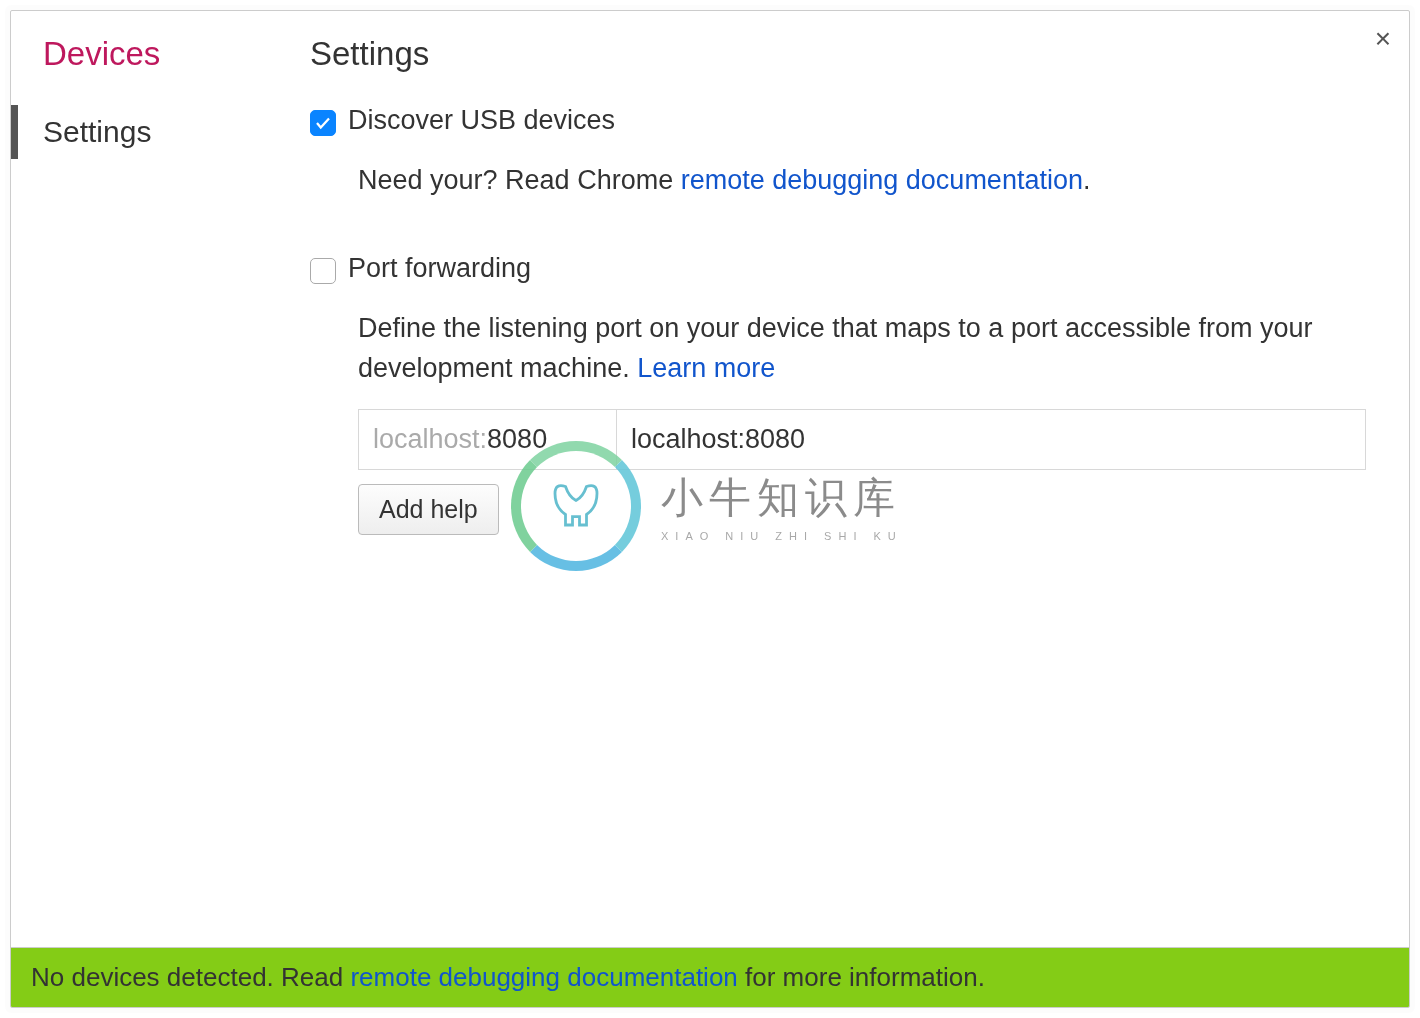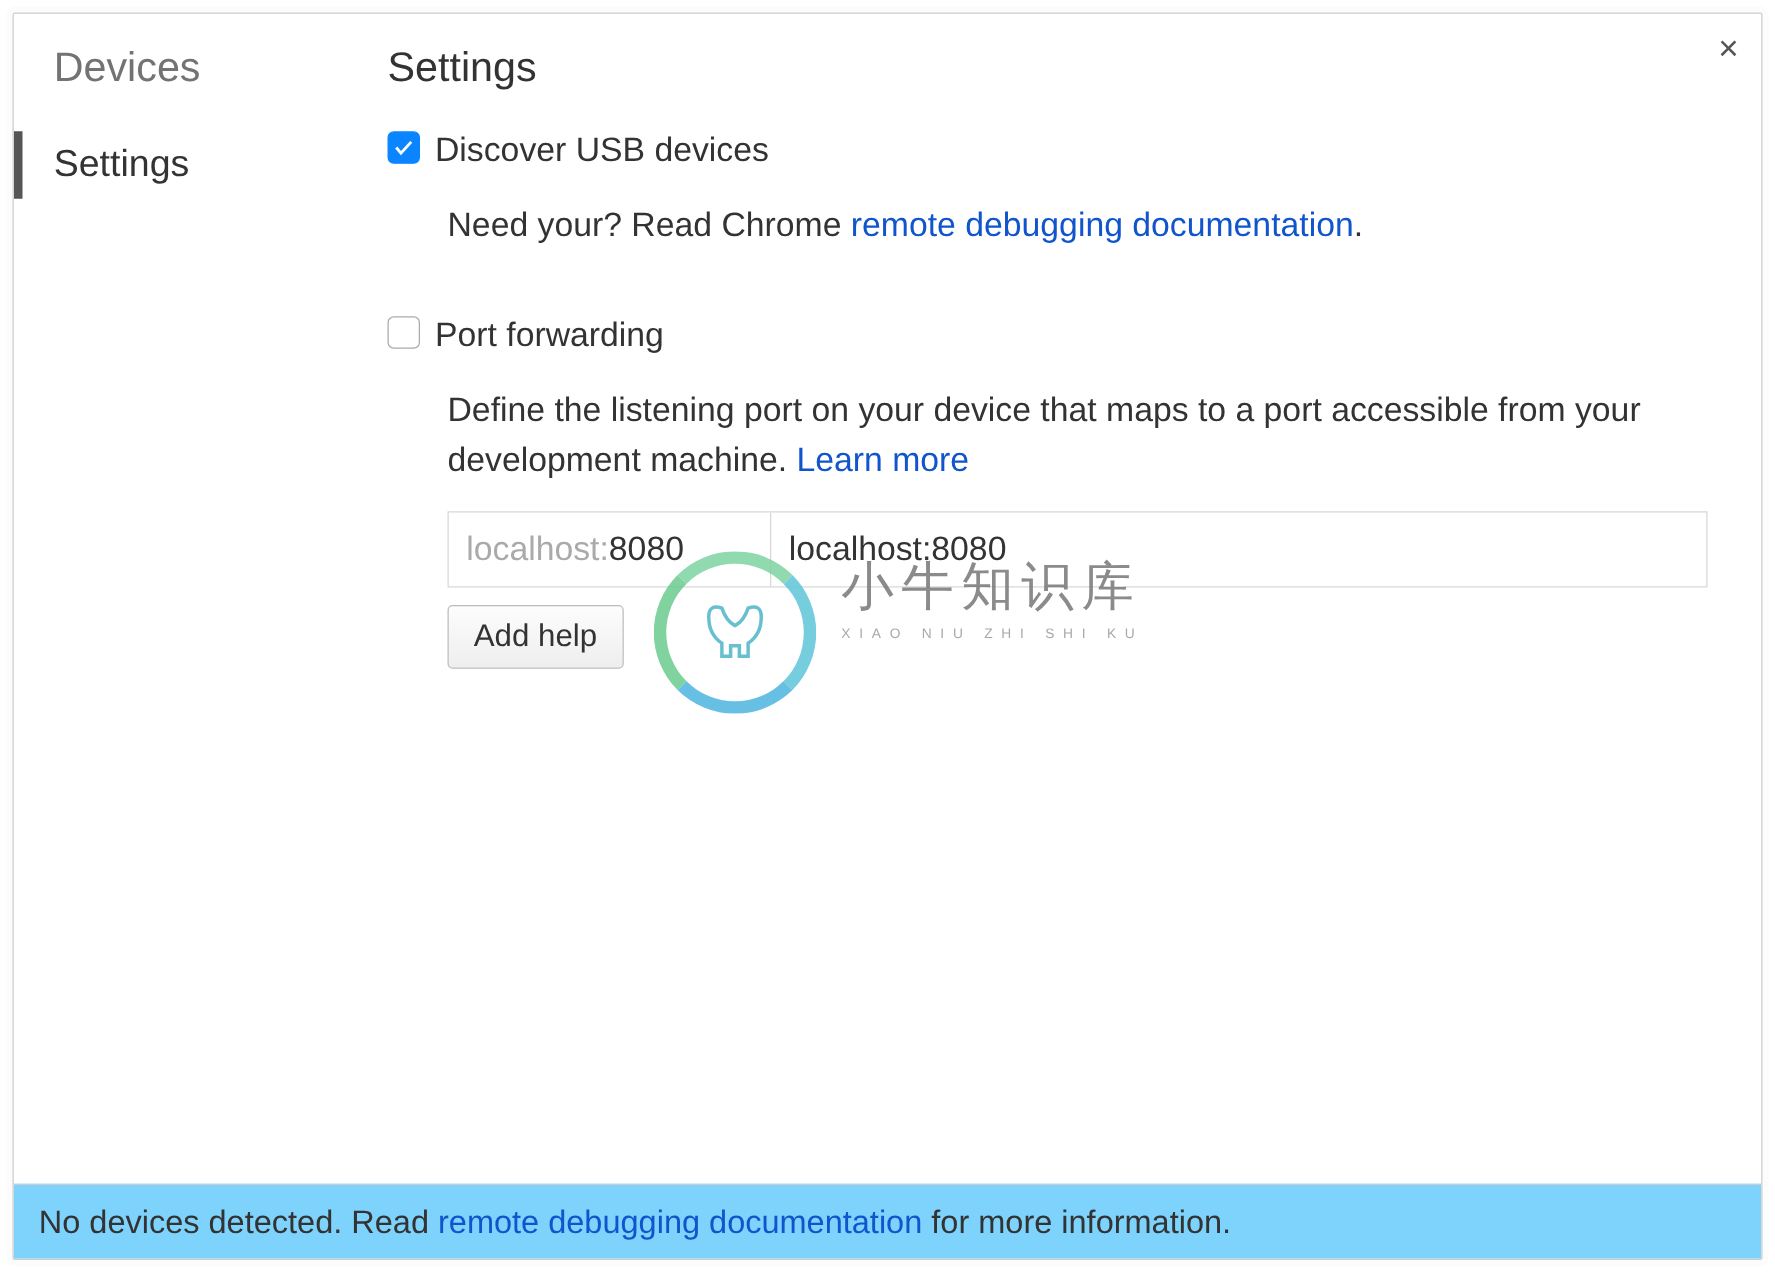--- a/index.html
+++ b/index.html
@@ -55,21 +55,21 @@
       position: relative;
     }
     .sidebar-item {
       padding: 10px 0 10px 32px;
       cursor: pointer;
       position: relative;
     }
     .sidebar-title {
       font-size: 33px;
       font-weight: 400;
-      color: #737373;
+      color: #be185d;
       margin-bottom: 32px;
       padding-left: 32px;
     }
     .sidebar-nav {
       font-size: 30px;
       color: #333;
     }
     .sidebar-nav.active::before {
       content: "";
       position: absolute;
@@ -88,21 +88,21 @@
       font-size: 33px;
       font-weight: 400;
       color: #333;
       margin-bottom: 32px;
     }
     .section {
       margin-bottom: 52px;
     }
     .checkbox-row {
       display: flex;
-      align-items: flex-start;
+      align-items: flex-end;
       gap: 12px;
       margin-bottom: 24px;
     }
     .checkbox {
       width: 26px;
       height: 26px;
       border-radius: 5px;
       border: 1px solid #aaa;
       display: flex;
       align-items: center;
@@ -166,32 +166,32 @@
       padding: 10px 20px;
       font-size: 25px;
       background: linear-gradient(#fdfdfd, #eeeeee);
       border: 1px solid #bbb;
       border-radius: 4px;
       cursor: pointer;
       color: #333;
     }
     .footer {
       border-top: 1px solid #ccc;
-      background: #7dd3fc;
+      background: #84cc16;
       padding: 14px 20px;
       font-size: 26px;
       color: #333;
     }
     
     .watermark {
       position: absolute;
-      left: 512px;
+      left: 500px;
       top: 430px;
       display: flex;
-      align-items: flex-start;
+      align-items: center;
       gap: 20px;
       opacity: 0.85;
       pointer-events: none;
       z-index: 5;
     }
     .watermark-circle {
       width: 130px;
       height: 130px;
       border-radius: 50%;
       border: 10px solid;

